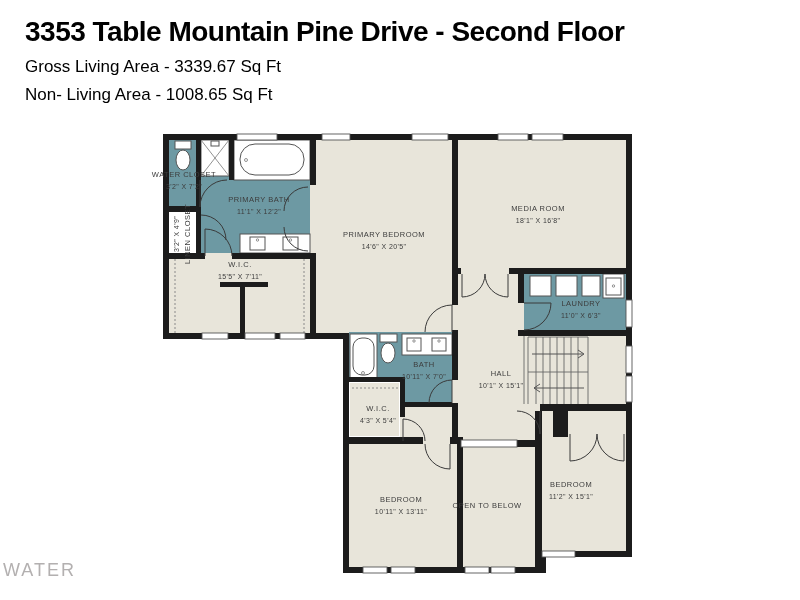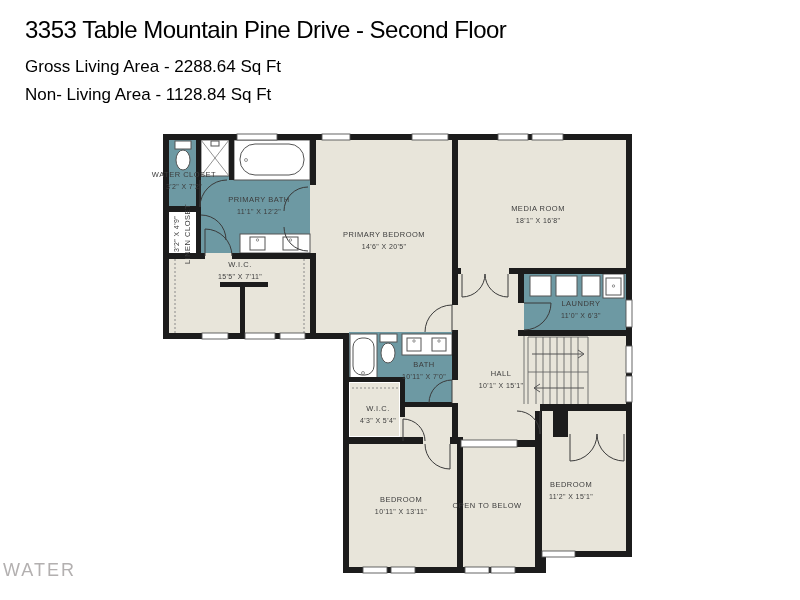--- a/index.html
+++ b/index.html
@@ -1,19 +1,19 @@
 <!DOCTYPE html>
 <html style="--floor: #e8e5da; --wet-room: #6d99a3; --wall: #1c1c1c; --label: #3c3c3c;"><head>
 <meta charset="utf-8">
 <style>
   html,body{margin:0;padding:0;background:#fff;}
   #screen{position:relative;width:800px;height:600px;background:#fff;overflow:hidden;
           font-family:"Liberation Sans",sans-serif;}
   .hdr{position:absolute;left:25px;white-space:nowrap;color:#000;}
-  #title{top:16px;font-size:24px;font-weight:normal;letter-spacing:-.5px;}
+  #title{top:16px;font-size:28px;font-weight:bold;letter-spacing:-.5px;}
   #sub1{top:57px;font-size:17px;}
   #sub2{top:85px;font-size:17px;}
   #wm{position:absolute;left:3px;top:560px;font-size:18px;color:#b3b0b0;letter-spacing:2px;}
   svg{position:absolute;left:0;top:0;}
   .floor{fill:var(--floor,#e8e5da);}
   .wet{fill:var(--wet-room,#6d99a3);}
   .white{fill:#fff;}
   .wall{fill:var(--wall,#1c1c1c);}
   .fix{fill:#fff;stroke:#555;stroke-width:1;}
   .ln{stroke:#777;stroke-width:.8;fill:none;}
@@ -25,22 +25,22 @@
   .rname{font-family:"Liberation Sans",sans-serif;font-size:7.5px;letter-spacing:.5px;
          fill:var(--label,#3c3c3c);text-anchor:middle;}
   .rdims{font-family:"Liberation Sans",sans-serif;font-size:7px;letter-spacing:.4px;
          fill:var(--label,#3c3c3c);text-anchor:middle;}
 </style>
 </head>
 <body>
 
 <div id="screen">
   <div id="title" class="hdr">3353 Table Mountain Pine Drive - Second Floor</div>
-  <div id="sub1" class="hdr">Gross Living Area - 2288.64 Sq Ft</div>
-  <div id="sub2" class="hdr">Non- Living Area - 1128.84 Sq Ft</div>
+  <div id="sub1" class="hdr">Gross Living Area - 3339.67 Sq Ft</div>
+  <div id="sub2" class="hdr">Non- Living Area - 1008.65 Sq Ft</div>
   <div id="wm">WATER</div>
 
   <svg width="800" height="600" viewBox="0 0 800 600">
 
     <g>
       <polygon class="floor" points="166,137 629,137 629,554 543,554 543,570 346,570 346,336 166,336"></polygon>
     </g>
 
     <g>
       <rect class="wet" x="169" y="140" width="27" height="66"></rect>

